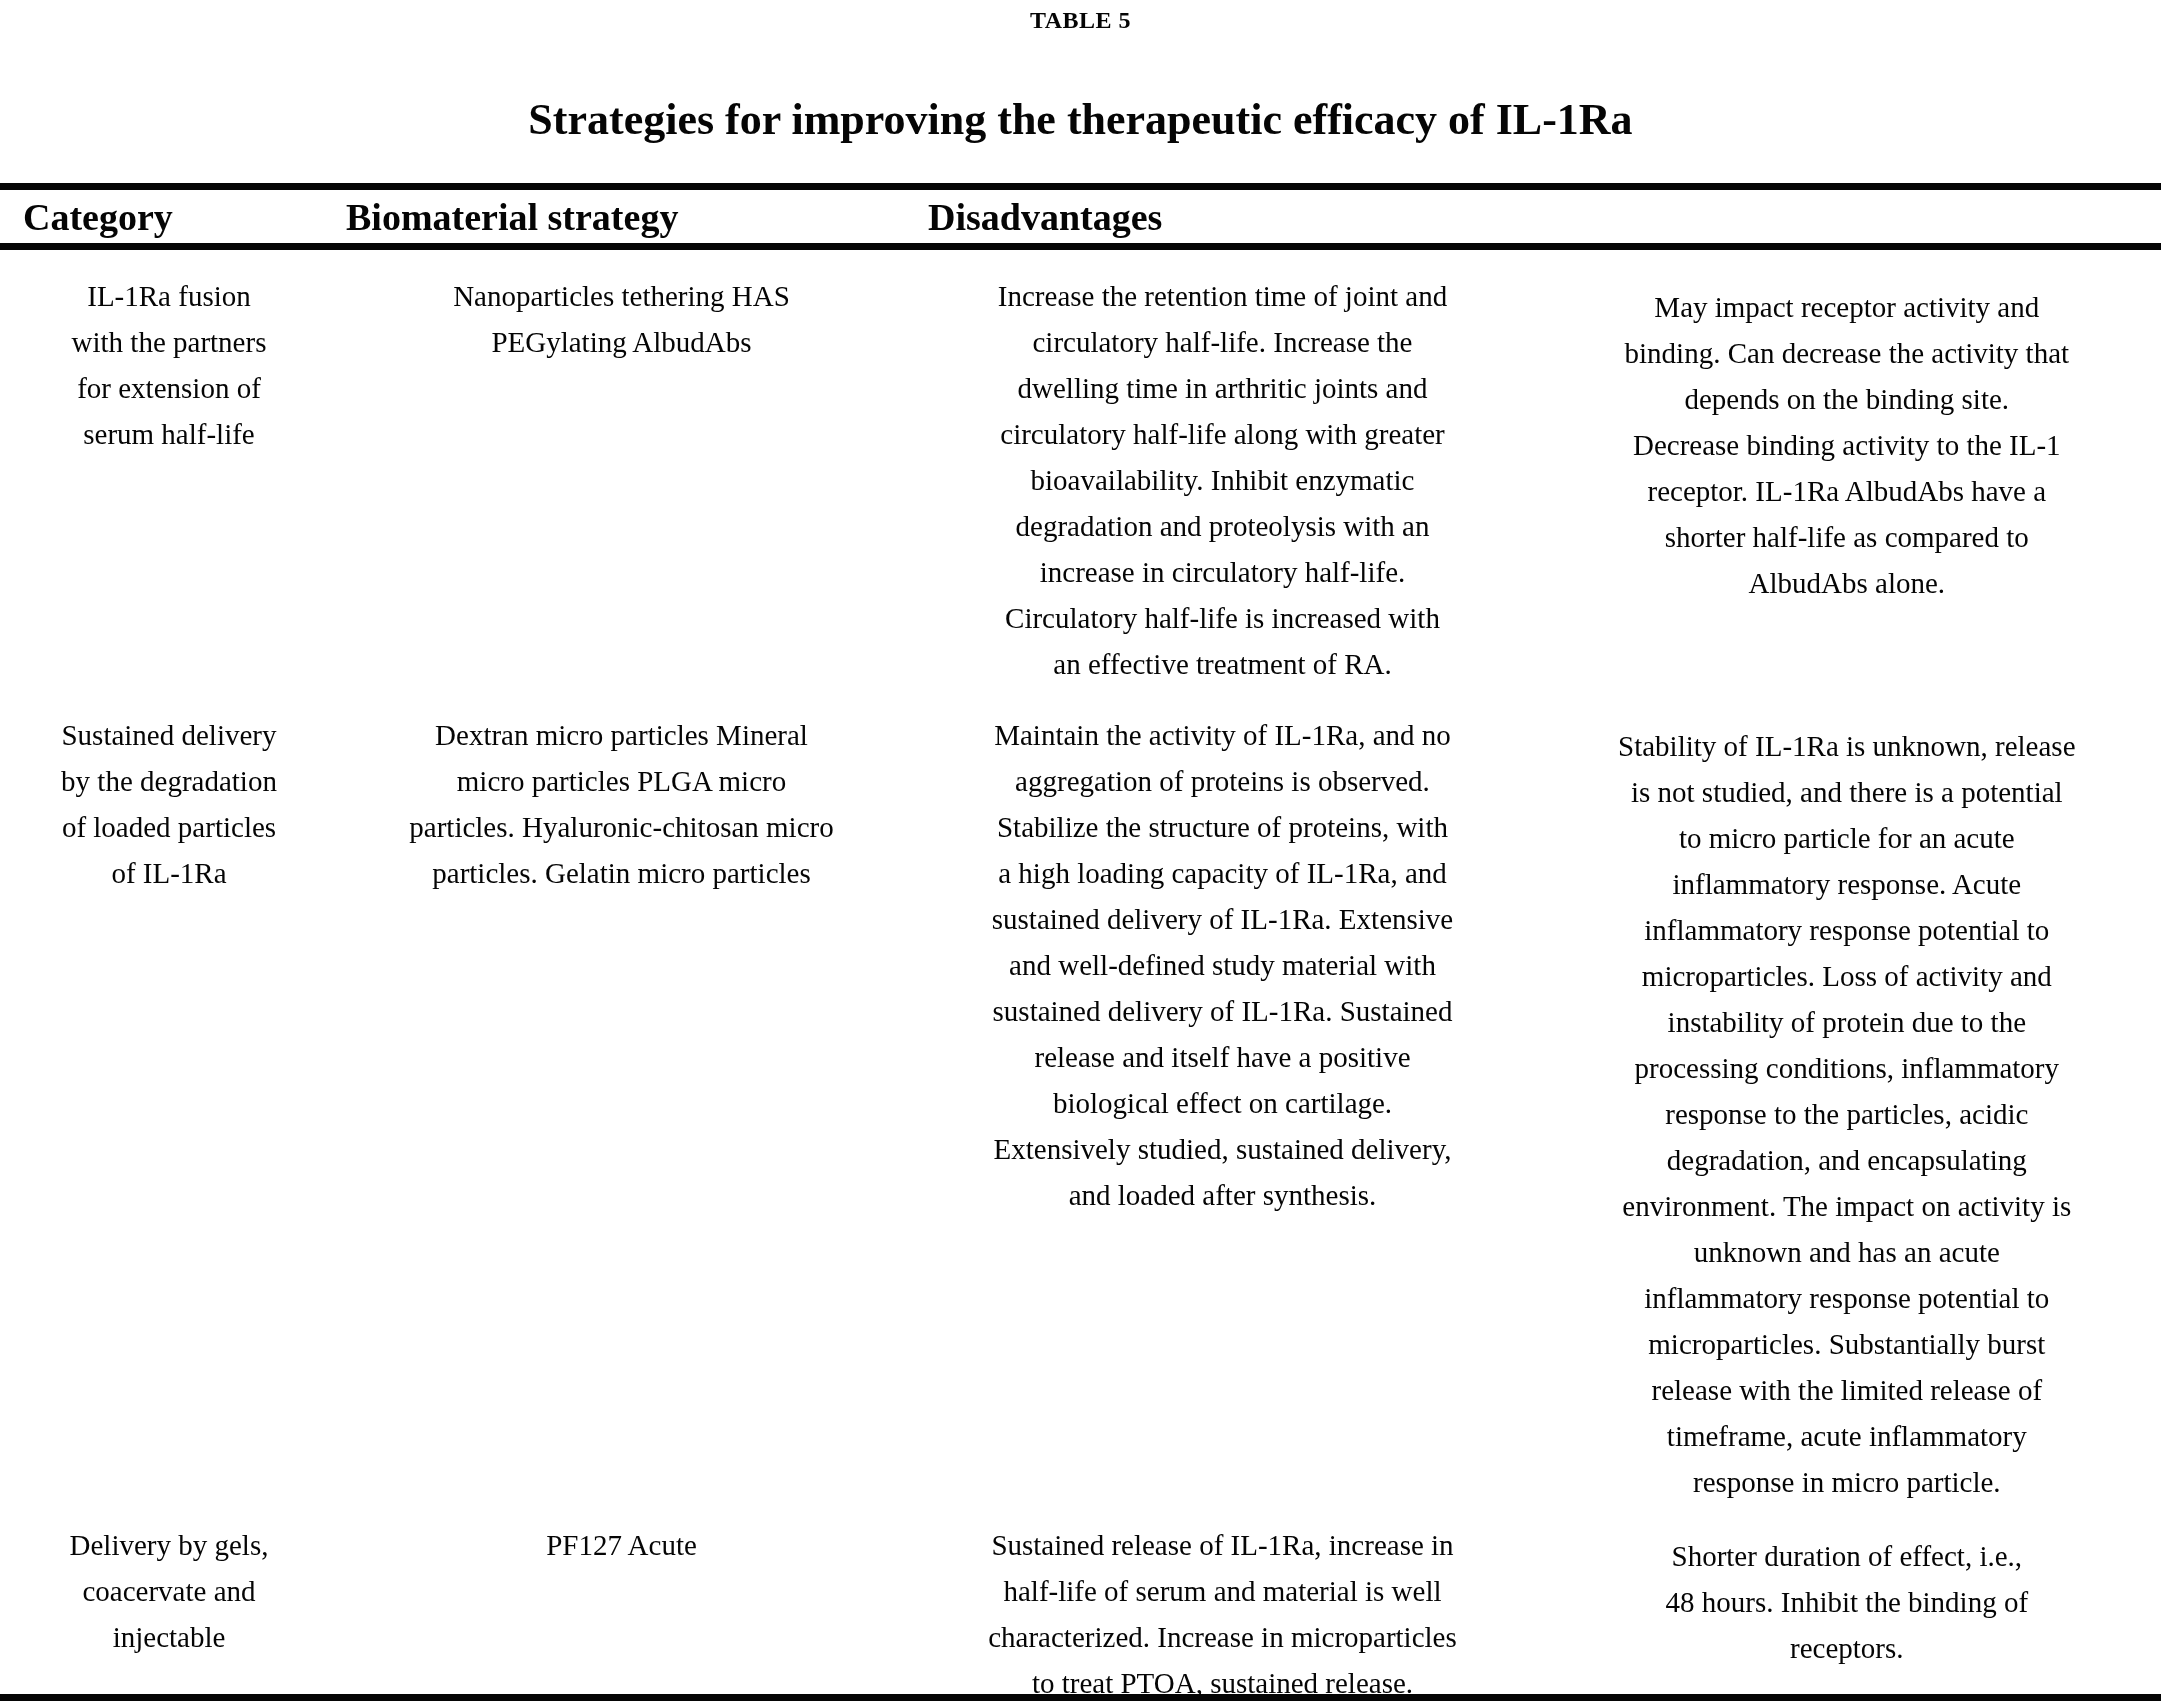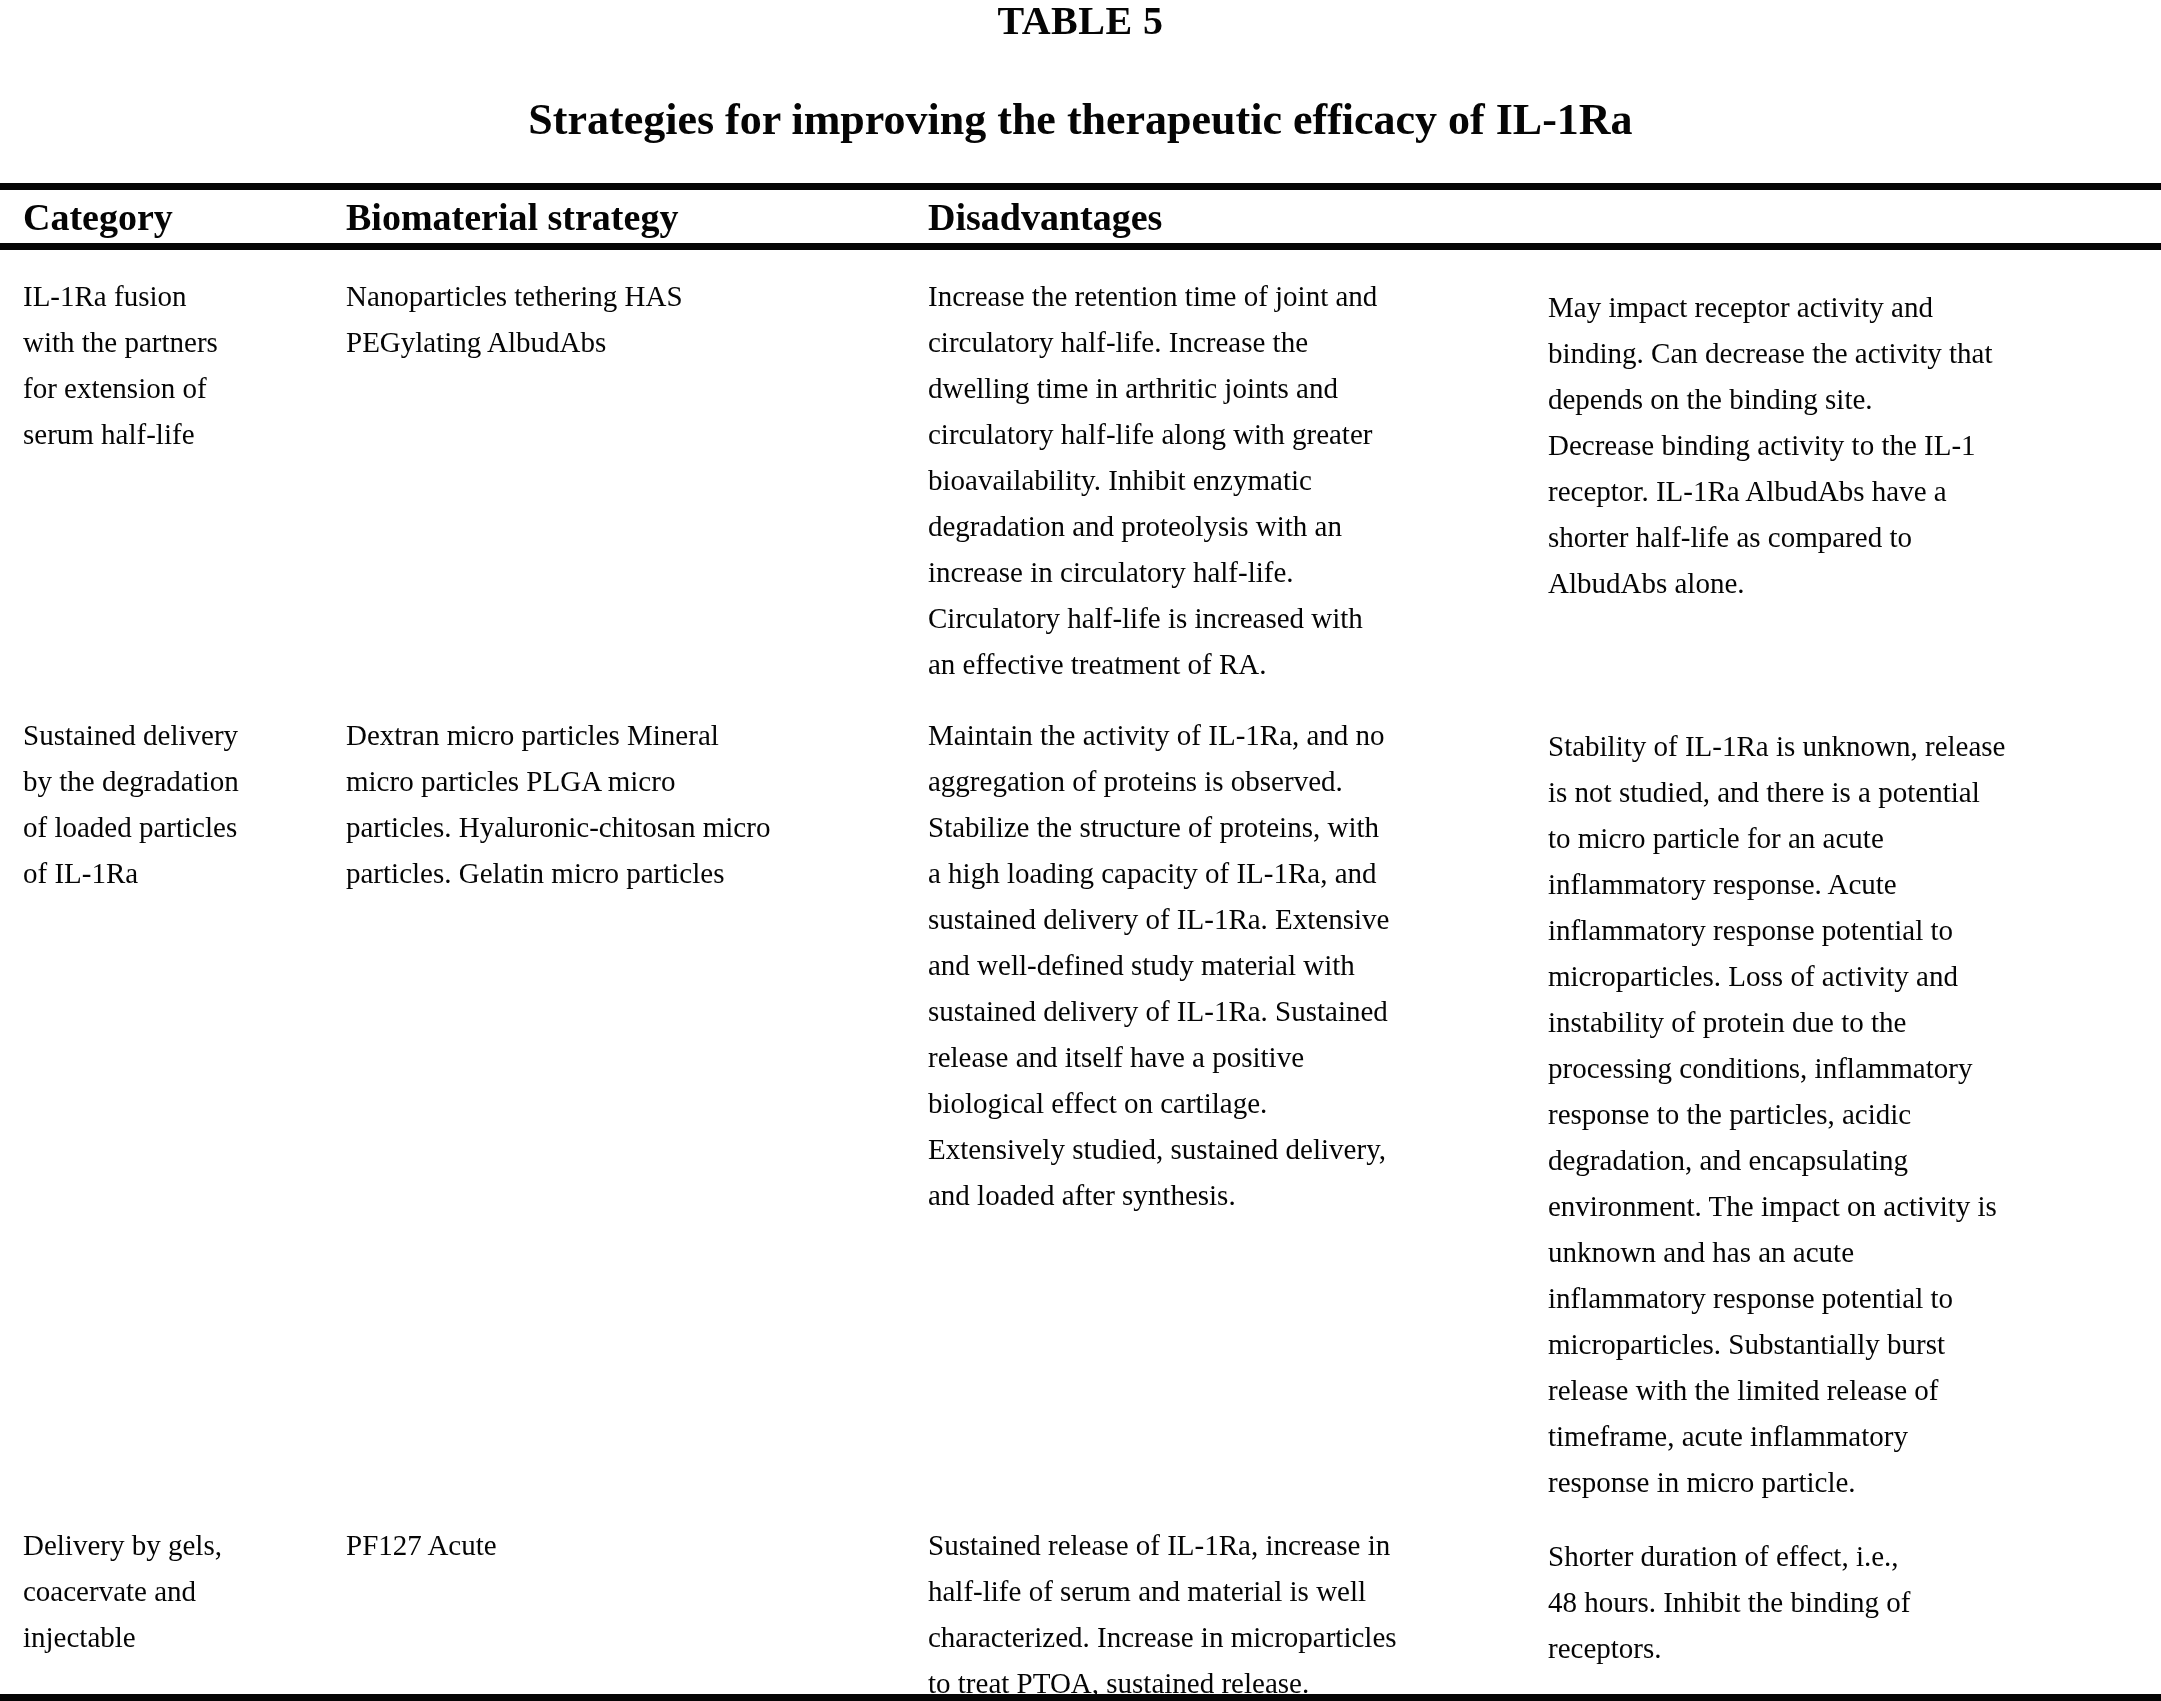--- a/index.html
+++ b/index.html
@@ -14,21 +14,21 @@
     overflow: hidden;
     background: #ffffff;
     color: #050505;
     font-family: "Liberation Serif", "DejaVu Serif", serif;
   }
   .caption {
     padding-top: 4.1px;
     text-align: center;
   }
   .table-label {
-    font-size: 40px;
+    font-size: 24px;
     line-height: 33px;
     font-weight: bold;
     letter-spacing: 0.5px;
   }
   .caption-spacer {
     height: 66px;
   }
   .table-title {
     font-size: 44px;
     line-height: 33px;
@@ -60,20 +60,21 @@
   .body-row {
     font-size: 29px;
     line-height: 46px;
   }
   .row-1 { padding-top: 23.6px; }
   .row-2 { padding-top: 24.6px; }
   .row-3 { padding-top: 17.4px; }
   .cell {
     padding-right: 31px;
     white-space: pre-line;
+    text-align: center;
   }
   .cell:last-child {
     padding-right: 5.1px;
     margin-top: 11px;
   }
   .bottom-rule {
     position: absolute;
     left: 0;
     right: 0;
     bottom: 0;

